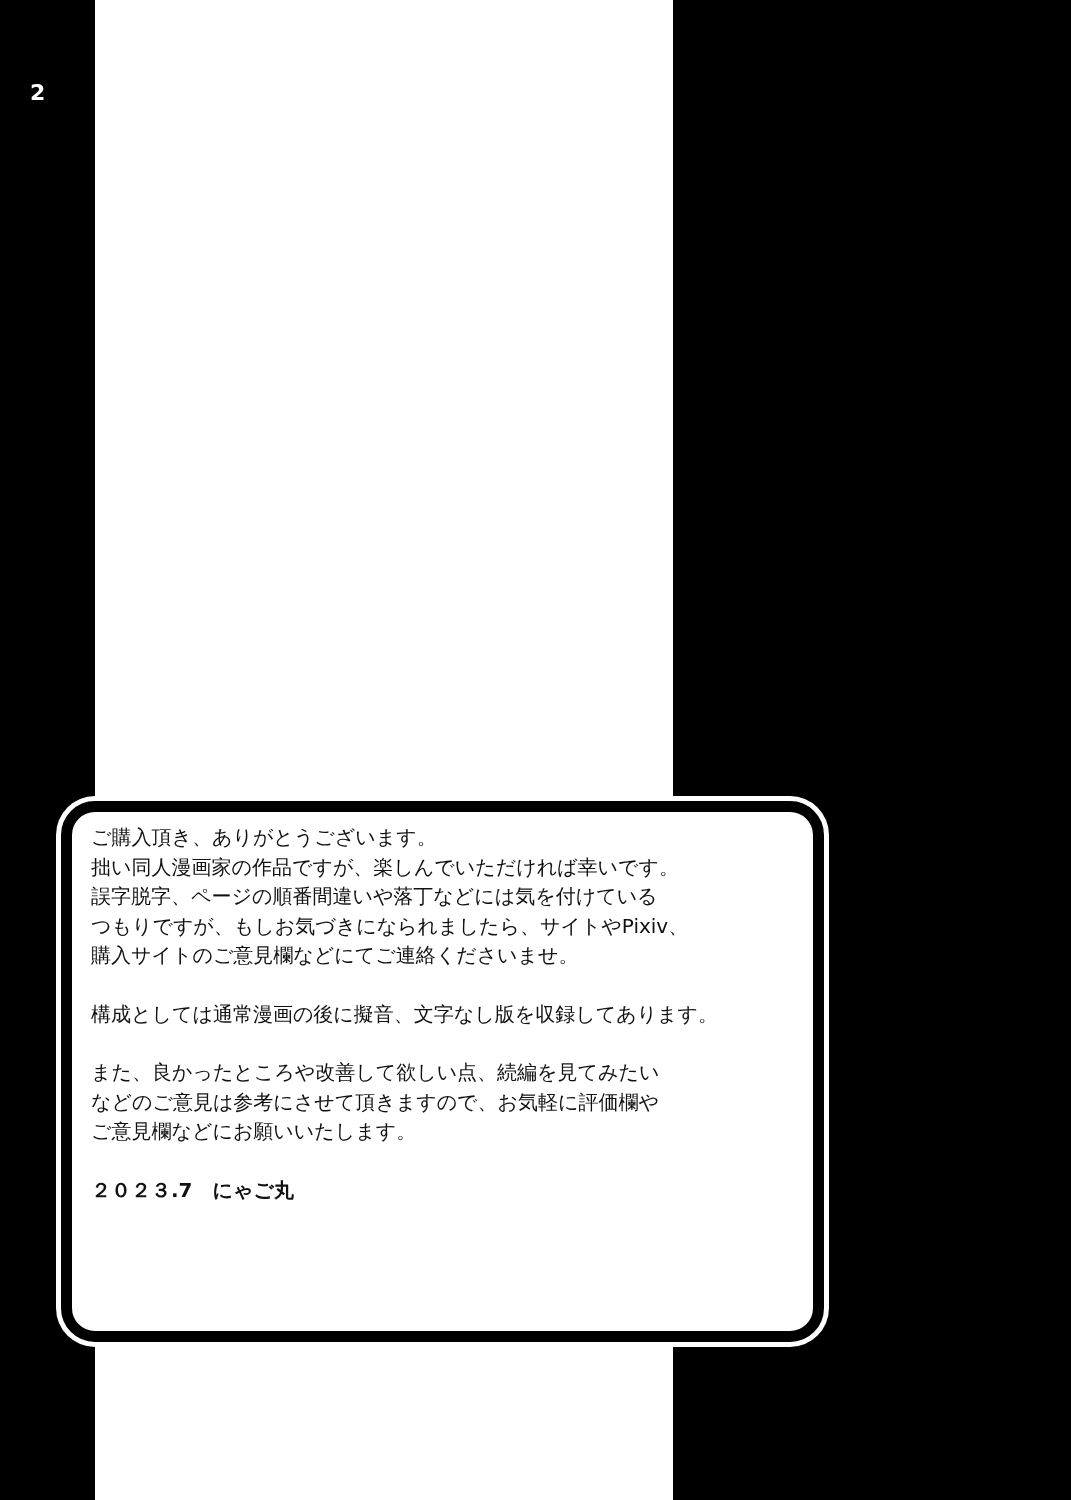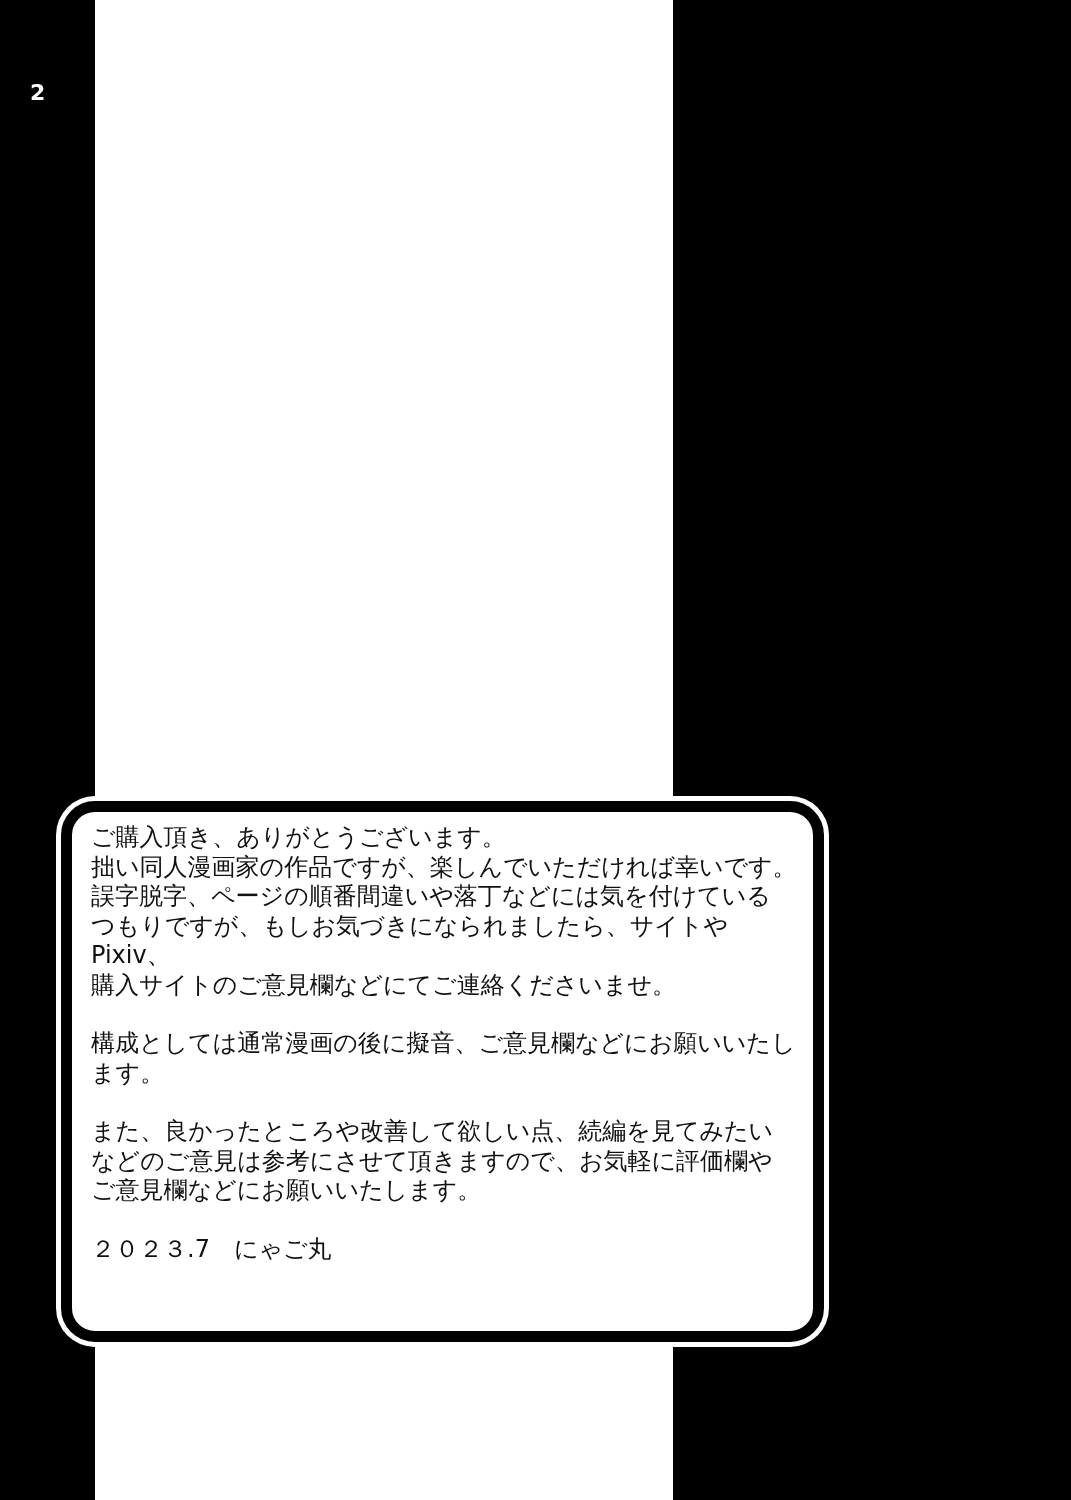--- a/index.html
+++ b/index.html
@@ -40,45 +40,46 @@
     height: 541px;
     box-sizing: border-box;
     background: #ffffff;
     border: 11px solid #000000;
     border-radius: 34px;
     box-shadow: 0 0 0 5px #ffffff;
     padding: 11px 10px 0 19px;
   }
   .afterword-box p {
     margin: 0 0 29px 0;
-    font-size: 24px;
+    font-size: 20px;
     line-height: 29.5px;
     color: #111111;
     white-space: pre-line;
     font-family: "DejaVu Sans", sans-serif;
   }
   .afterword-box p.credit {
     margin-bottom: 0;
+    font-weight: bold;
   }
 </style>
 </head>
 <body>
 
 <div class="page">
 
   <div class="white-strip"></div>
 
   <div class="page-number">2</div>
 
   <div class="afterword-box">
     <p>ご購入頂き、ありがとうございます。
 拙い同人漫画家の作品ですが、楽しんでいただければ幸いです。
 誤字脱字、ページの順番間違いや落丁などには気を付けている
 つもりですが、もしお気づきになられましたら、サイトやPixiv、
 購入サイトのご意見欄などにてご連絡くださいませ。</p>
-    <p>構成としては通常漫画の後に擬音、ご意見欄などにお願いいたします。</p>
+    <p>構成としては通常漫画の後に擬音、文字なし版を収録してあります。</p>
     <p>また、良かったところや改善して欲しい点、続編を見てみたい
 などのご意見は参考にさせて頂きますので、お気軽に評価欄や
 ご意見欄などにお願いいたします。</p>
     <p class="credit">２０２３.7　にゃご丸</p>
   </div>
 
 </div>
 
 </body></html>

